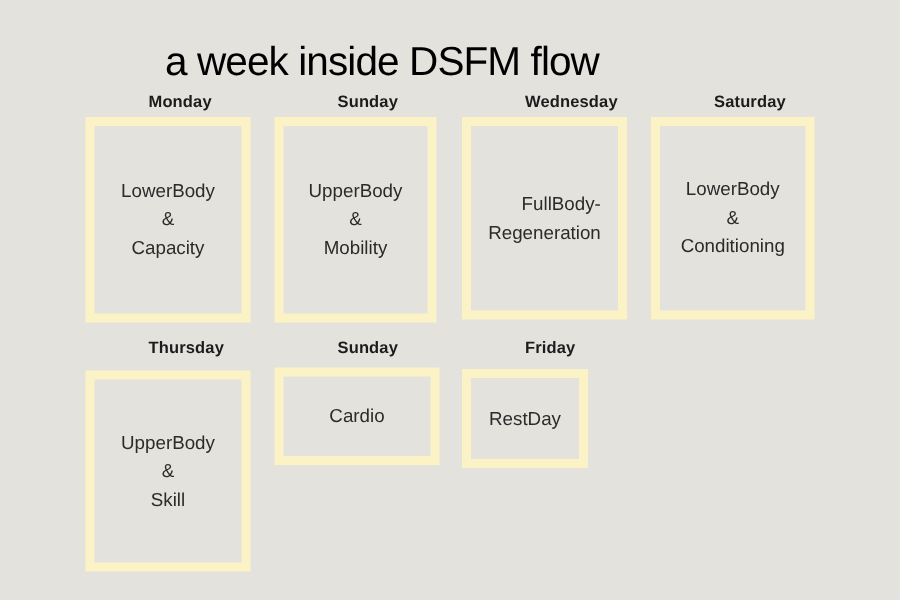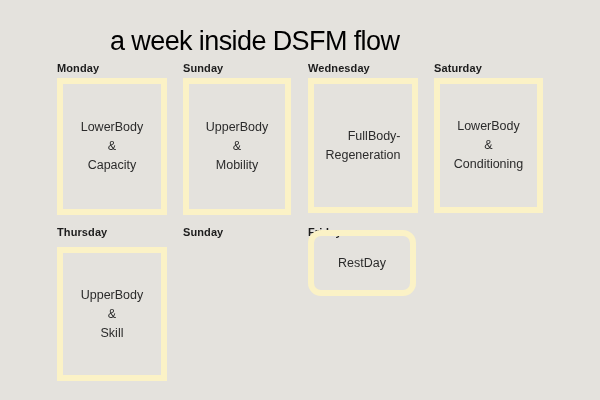--- a/index.html
+++ b/index.html
@@ -28,20 +28,21 @@
     color: #000000;
     white-space: nowrap;
   }
   .day-label {
     position: absolute;
     font-size: 11px;
     font-weight: 700;
     letter-spacing: 0.1px;
     color: var(--text);
     white-space: nowrap;
+    margin-left: 42px;
   }
   .day-box {
     position: absolute;
     border: 6px solid var(--box-border);
     background: transparent;
     display: flex;
     align-items: center;
     justify-content: center;
     text-align: center;
   }
@@ -61,21 +62,21 @@
   .lbl-saturday  { left: 183px; top: 226px; }
   .lbl-sunday    { left: 308px; top: 226px; }
   
   .box-monday    { left: 57px;  top: 78px;  width: 110px; height: 137px; }
   .box-tuesday   { left: 183px; top: 78px;  width: 108px; height: 137px; }
   .box-wednesday { left: 308px; top: 78px;  width: 110px; height: 135px; text-align: right; }
   .box-thursday  { left: 434px; top: 78px;  width: 109px; height: 135px; }
   
   .box-friday    { left: 57px;  top: 247px; width: 110px; height: 134px; }
   .box-saturday  { left: 183px; top: 245px; width: 110px; height: 65px;  }
-  .box-sunday    { left: 308px; top: 230px; width: 108px; height: 66px; border-radius: 13px;  }
+  .box-sunday    { left: 308px; top: 246px; width: 84px; height: 66px;  }
 </style>
 </head>
 <body>
 
 <div class="canvas">
 
   <h1 class="title">a week inside DSFM flow</h1>
 
   <div class="day-label lbl-monday">Monday</div>
   <div class="day-box box-monday">
@@ -105,19 +106,22 @@
   </div>
 
   <div class="day-label lbl-friday">Thursday</div>
   <div class="day-box box-friday">
     <div class="activity">UpperBody
 &amp;
 Skill</div>
   </div>
 
   <div class="day-label lbl-saturday">Sunday</div>
+  <div class="day-box box-saturday">
+    <div class="activity">Cardio</div>
+  </div>
 
   <div class="day-label lbl-sunday">Friday</div>
   <div class="day-box box-sunday">
     <div class="activity">RestDay</div>
   </div>
 
 </div>
 
 </body></html>

